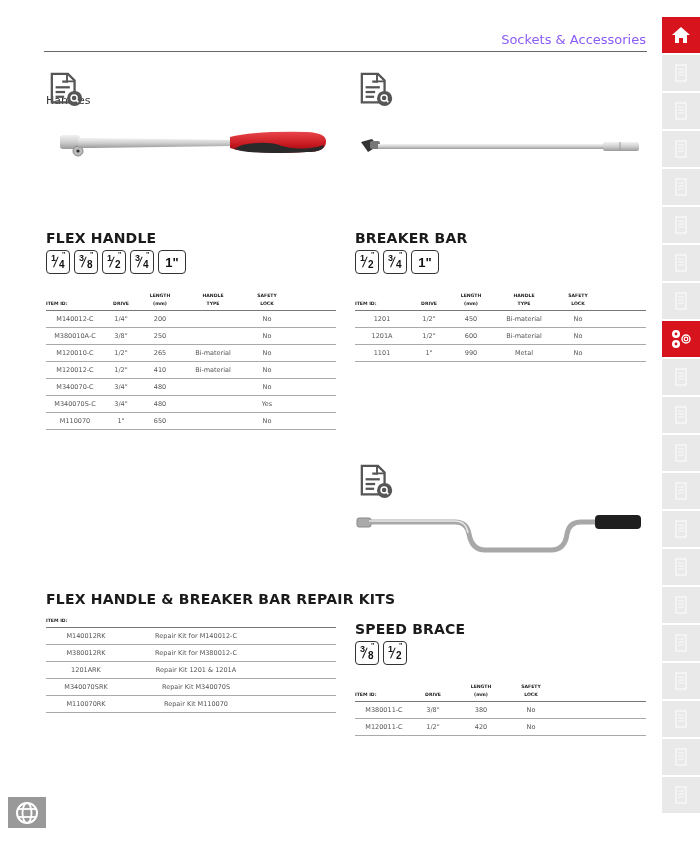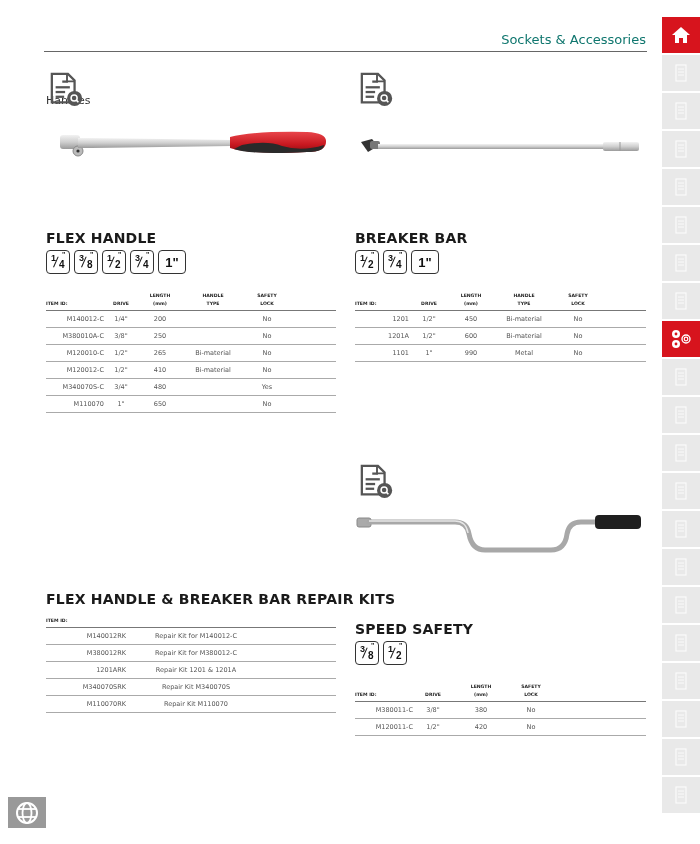--- a/index.html
+++ b/index.html
@@ -1,36 +1,36 @@
 <!DOCTYPE html>
 <html><head>
 <meta charset="utf-8">
 <style>
   html,body{margin:0;padding:0;}
   body{width:700px;height:844px;position:relative;background:#fff;font-family:"DejaVu Sans","Liberation Sans",sans-serif;color:#555;overflow:hidden;}
   .abs{position:absolute;}
   .hdr-left{left:46px;top:46px;font-size:11px;color:#333;margin-top:48px;}
-  .hdr-right{right:54px;top:32px;font-size:13px;color:#0f766e;}
+  .hdr-right{right:54px;top:32px;font-size:13px;color:#8b5cf6;}
   .hdr-line{left:44px;top:51px;width:603px;height:1px;background:#666;}
   .doc-icon{width:36px;height:38px;}
   .section-title{font-size:14px;font-weight:bold;color:#1a1a1a;letter-spacing:.2px;}
   .badges{display:flex;gap:4px;}
   .badge{height:24px;border:1.6px solid #333;border-radius:4px;display:flex;align-items:center;justify-content:center;font-weight:bold;color:#111;font-family:"Liberation Sans",sans-serif;box-sizing:border-box;}
   .badge.frac{width:24px;font-size:10px;}
   .badge.whole{width:28px;font-size:13px;}
   .frac-wrap{position:relative;width:18px;height:18px;}
   .frac-wrap .n{position:absolute;left:2px;top:0;font-size:9px;}
   .frac-wrap .s{position:absolute;left:5px;top:1px;font-size:14px;font-weight:normal;transform:skewX(-10deg);}
   .frac-wrap .d{position:absolute;left:10px;top:6px;font-size:10px;}
   .frac-wrap .q{position:absolute;left:13px;top:-2px;font-size:7px;}
   table.spec{border-collapse:collapse;font-size:6.5px;color:#555;}
   table.spec th{font-size:4.6px;font-weight:bold;color:#222;text-align:center;padding:0 0 2px 0;line-height:8px;vertical-align:bottom;border-bottom:1px solid #777;}
   table.spec th.l{text-align:left;}
   table.spec td{height:16px;border-bottom:1px solid #aaa;text-align:center;padding:0;}
-  table.spec td.l{text-align:right;}
+  table.spec td.l{text-align:center;}
   .sidebar{position:absolute;left:662px;top:17px;width:38px;}
   .tab{width:38px;height:36px;margin-bottom:2px;background:#e9e9e9;display:flex;align-items:center;justify-content:center;}
   .tab.active{background:#d7141d;}
   .tab svg{width:22px;height:22px;}
   .globe{left:8px;top:797px;width:38px;height:31px;background:#999;display:flex;align-items:center;justify-content:center;}
   .page-num{left:624px;top:815px;font-size:11px;color:#666;margin-top:31px;}
 </style>
 </head>
 <body>
 
@@ -173,20 +173,28 @@
       </tr>
       <tr>
         <td class="l">M120012-C</td>
         <td>1/2"</td>
         <td>410</td>
         <td>Bi-material</td>
         <td>No</td>
         <td></td>
       </tr>
       <tr>
+        <td class="l">M340070-C</td>
+        <td>3/4"</td>
+        <td>480</td>
+        <td></td>
+        <td>No</td>
+        <td></td>
+      </tr>
+      <tr>
         <td class="l">M340070S-C</td>
         <td>3/4"</td>
         <td>480</td>
         <td></td>
         <td>Yes</td>
         <td></td>
       </tr>
       <tr>
         <td class="l">M110070</td>
         <td>1"</td>
@@ -312,21 +320,21 @@
         <td></td>
       </tr>
       <tr>
         <td class="l">M110070RK</td>
         <td>Repair Kit M110070</td>
         <td></td>
       </tr>
     </tbody>
 </table>
 
-<div class="abs section-title" style="left:355px;top:621px">SPEED SAFETY</div>
+<div class="abs section-title" style="left:355px;top:621px">SPEED BRACE</div>
 <div class="abs badges" style="left:355px;top:641px">
   <div class="badge frac">
       <div class="frac-wrap">
         <span class="n">3</span>
         <span class="s">/</span>
         <span class="d">8</span>
         <span class="q">"</span>
       </div>
     </div>
   <div class="badge frac">

